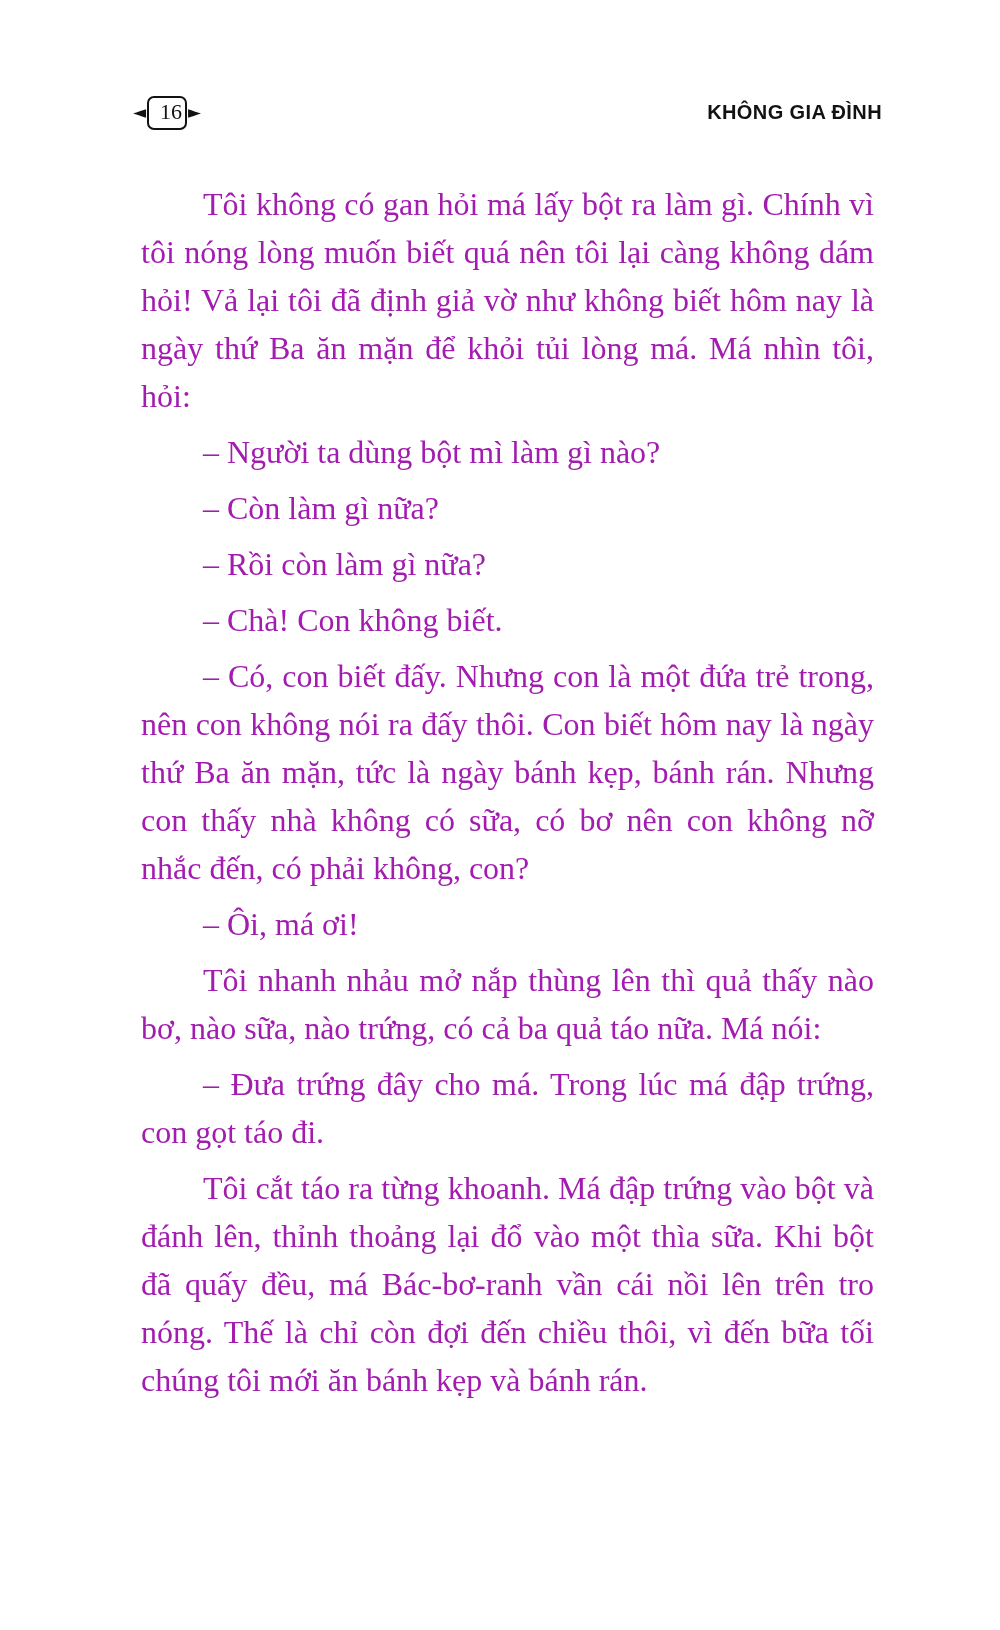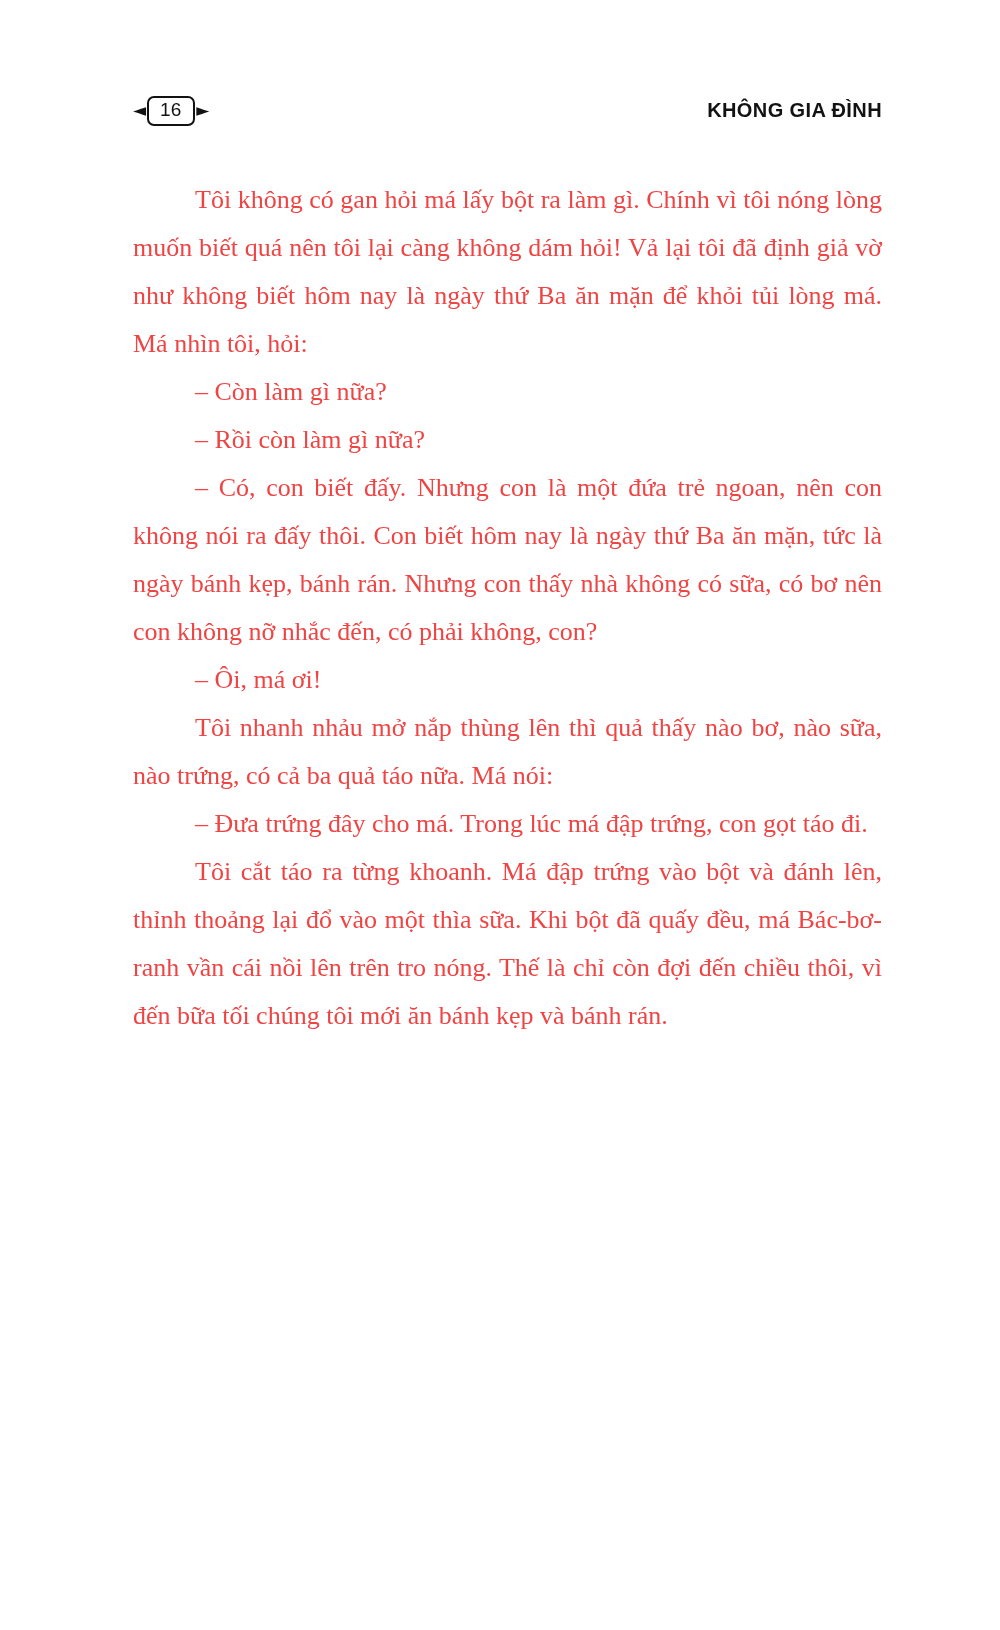--- a/index.html
+++ b/index.html
@@ -32,59 +32,61 @@
   .arrow {
     font-size: 17px;
     line-height: 1;
     color: #121212;
     font-family: "DejaVu Sans", sans-serif;
   }
   .page-num-box {
     display: inline-block;
     border: 2px solid #121212;
     border-radius: 7px;
-    padding: 0px 12px 2px 11px;
-    font-size: 19px;
+    padding: 0px 3px 2px 11px;
+    font-size: 22px;
     line-height: 1.25;
-    font-family: Liberation Sans, sans-serif;
+    font-family: Liberation Serif, serif;
   }
   .book-title {
     font-family: "Liberation Sans", "DejaVu Sans", sans-serif;
     font-weight: bold;
     font-size: 20px;
     letter-spacing: 0.4px;
     color: #121212;
   }
   .page-body p {
-    margin: 0;
-    font-size: 26px;
+    margin: 8px;
+    font-size: 32px;
     line-height: 48px;
     text-align: justify;
     text-indent: 62px;
-    color: #ef4444;
+    color: #a21caf;
   }
 </style>
 </head>
 <body>
 
 <div class="page">
 
   <header class="page-header">
     <div class="pagination">
       <span class="arrow">◄</span>
       <span class="page-num-box">16</span>
       <span class="arrow">►</span>
     </div>
     <div class="book-title">KHÔNG GIA ĐÌNH</div>
   </header>
 
   <main class="page-body">
     <p>Tôi không có gan hỏi má lấy bột ra làm gì. Chính vì tôi nóng lòng muốn biết quá nên tôi lại càng không dám hỏi! Vả lại tôi đã định giả vờ như không biết hôm nay là ngày thứ Ba ăn mặn để khỏi tủi lòng má. Má nhìn tôi, hỏi:</p>
+    <p>– Người ta dùng bột mì làm gì nào?</p>
     <p>– Còn làm gì nữa?</p>
     <p>– Rồi còn làm gì nữa?</p>
-    <p>– Có, con biết đấy. Nhưng con là một đứa trẻ ngoan, nên con không nói ra đấy thôi. Con biết hôm nay là ngày thứ Ba ăn mặn, tức là ngày bánh kẹp, bánh rán. Nhưng con thấy nhà không có sữa, có bơ nên con không nỡ nhắc đến, có phải không, con?</p>
+    <p>– Chà! Con không biết.</p>
+    <p>– Có, con biết đấy. Nhưng con là một đứa trẻ trong, nên con không nói ra đấy thôi. Con biết hôm nay là ngày thứ Ba ăn mặn, tức là ngày bánh kẹp, bánh rán. Nhưng con thấy nhà không có sữa, có bơ nên con không nỡ nhắc đến, có phải không, con?</p>
     <p>– Ôi, má ơi!</p>
     <p>Tôi nhanh nhảu mở nắp thùng lên thì quả thấy nào bơ, nào sữa, nào trứng, có cả ba quả táo nữa. Má nói:</p>
     <p>– Đưa trứng đây cho má. Trong lúc má đập trứng, con gọt táo đi.</p>
     <p>Tôi cắt táo ra từng khoanh. Má đập trứng vào bột và đánh lên, thỉnh thoảng lại đổ vào một thìa sữa. Khi bột đã quấy đều, má Bác-bơ-ranh vần cái nồi lên trên tro nóng. Thế là chỉ còn đợi đến chiều thôi, vì đến bữa tối chúng tôi mới ăn bánh kẹp và bánh rán.</p>
   </main>
 
 </div>
 
 </body></html>

